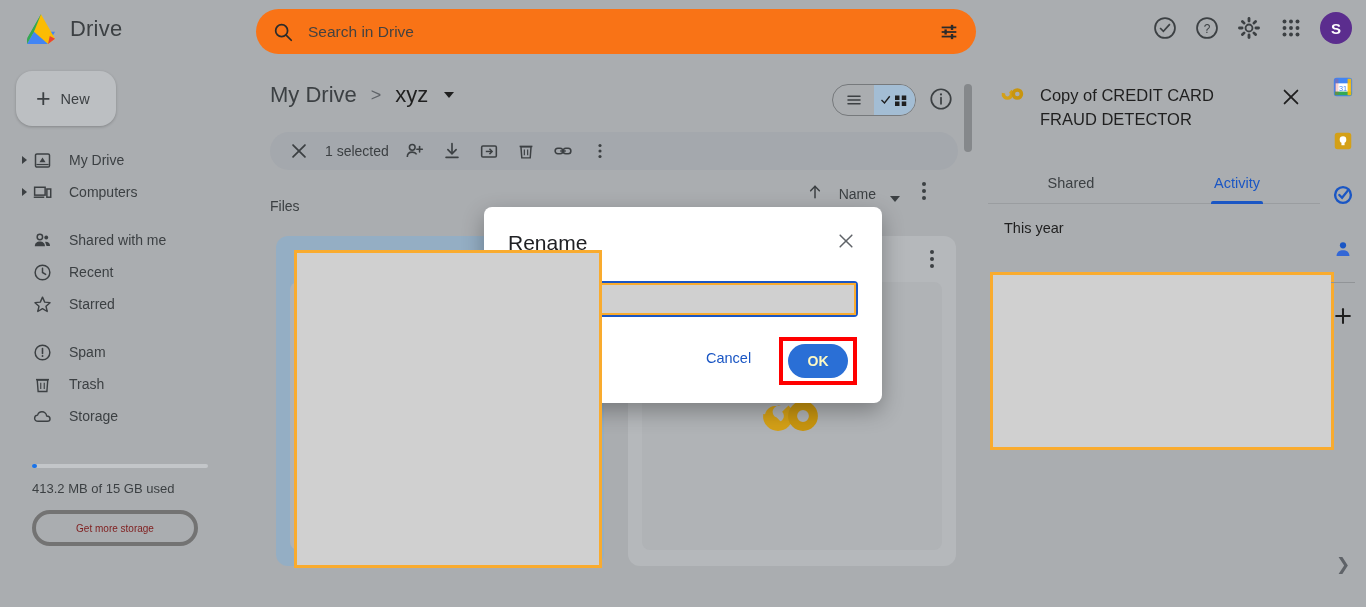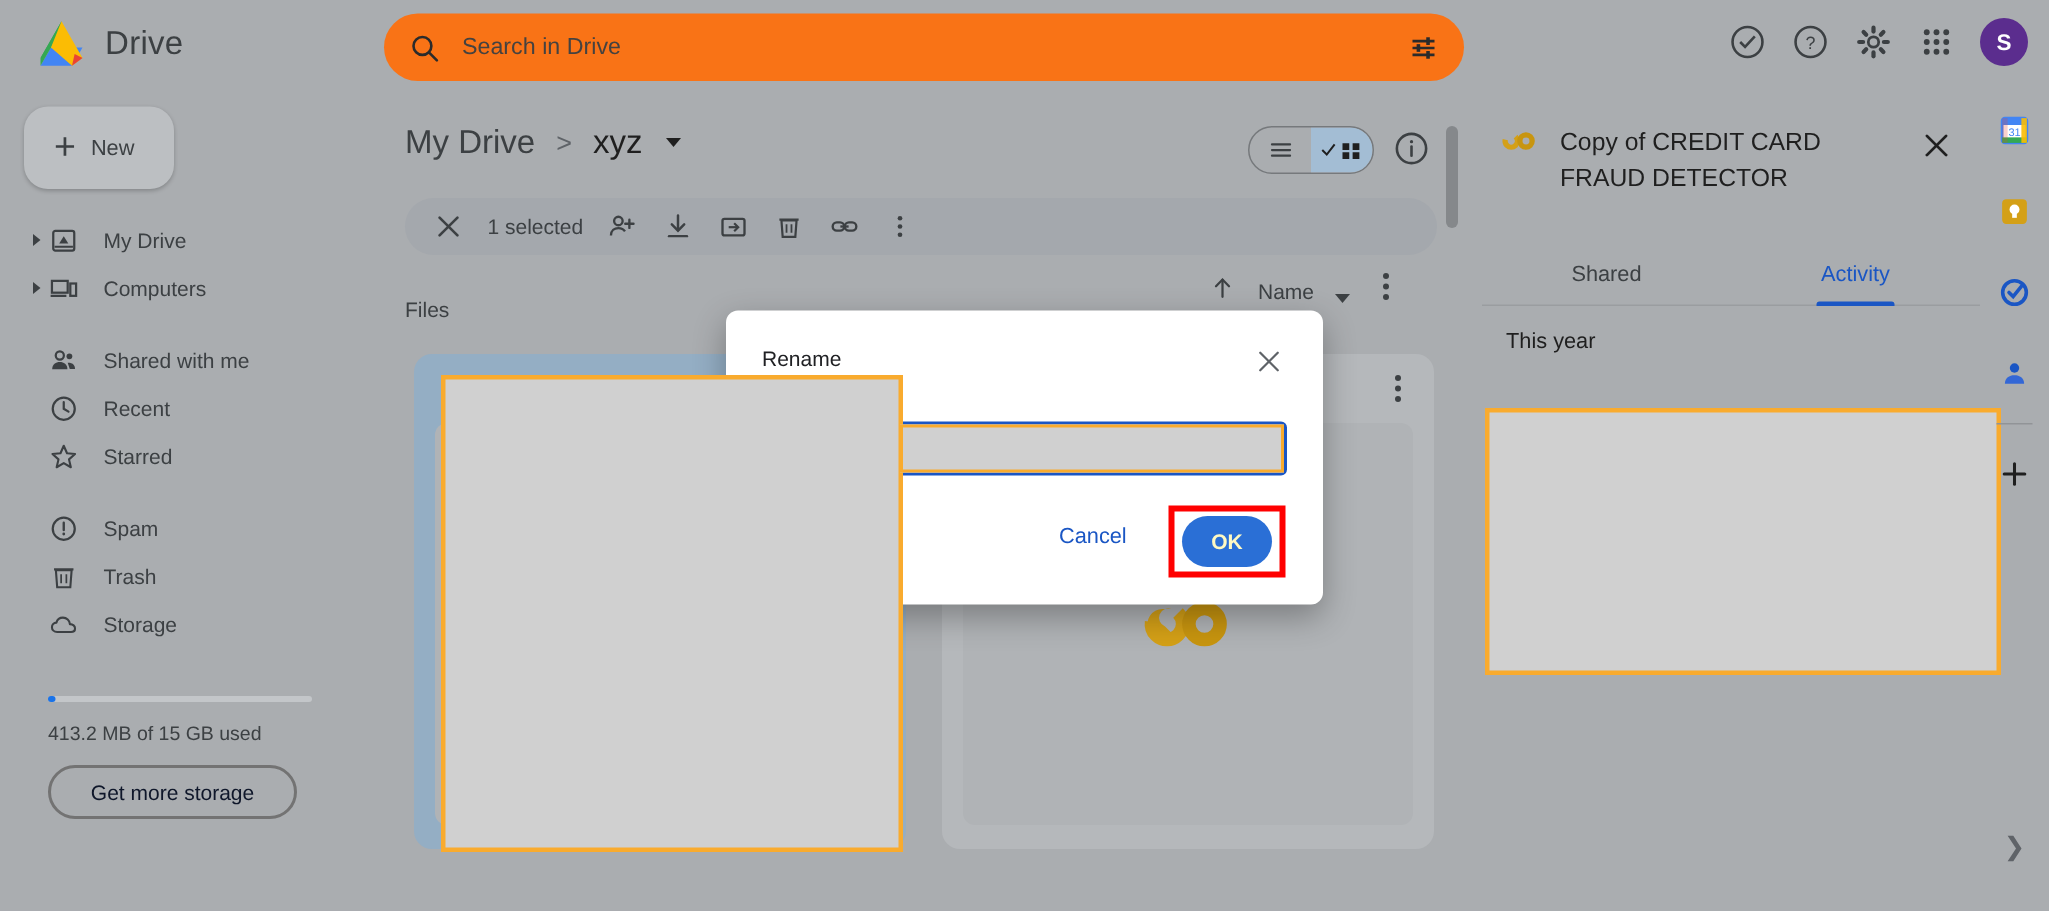--- a/index.html
+++ b/index.html
@@ -62,22 +62,22 @@
   }
   .nav-ico { width: 21px; height: 21px; flex: 0 0 21px; }
   .nav-lbl { font-size: 14px; color: #3c4043; }
   .nav-gap { height: 16px; }
 
   .storage-wrap { position: absolute; left: 32px; top: 402px; width: 186px; }
   .storage-bar { position: relative; width: 176px; height: 4px; background: #c3c6c9; border-radius: 2px; }
   .storage-fill { position: absolute; left: 0; top: 0; height: 4px; width: 5px; background: #1a73e8; border-radius: 2px; }
   .storage-text { margin-top: 13px; font-size: 13px; color: #3c4043; }
   .get-storage {
-    margin-top: 14px; width: 166px; height: 36px; border: 2px solid #737373;
-    border-radius: 18px; color: #0f172a; font-size: 14px;
+    margin-top: 14px; width: 166px; height: 36px; border: 4px solid #737373;
+    border-radius: 18px; color: #7f1d1d; font-size: 10px;
     display: flex; align-items: center; justify-content: center; cursor: pointer;
     background: transparent;
   }
 
   
   .main { position: absolute; left: 256px; top: 66px; width: 720px; height: 541px; }
   .crumbs { position: absolute; left: 14px; top: 16px; display: flex; align-items: center; gap: 14px; }
   .crumb-root { font-size: 22px; color: #3c4043; cursor: pointer; }
   .crumb-sep { font-size: 18px; color: #5f6368; }
   .crumb-cur { font-size: 22px; color: #1f1f1f; cursor: pointer; }
@@ -128,21 +128,21 @@
 
   
   .rail { position: absolute; right: 0; top: 46px; width: 46px; height: 545px; }
   .rail-ico { width: 22px; height: 22px; margin: 0 auto; display: block; cursor: pointer; }
   .rail-slot { height: 54px; display: flex; align-items: center; justify-content: center; }
   .rail-div { width: 24px; height: 1px; background: #919497; margin: 6px auto; }
   .rail-expand { position: absolute; bottom: 16px; left: 0; width: 46px; text-align: center; color: #5f6368; font-size: 17px; cursor: pointer; }
 
   
   .dlg-shadow { position: absolute; left: 484px; top: 207px; width: 398px; height: 196px; background: #fff; border-radius: 8px; box-shadow: 0 8px 22px rgba(0,0,0,.3); }
-  .dlg-title { position: absolute; left: 508px; top: 231px; font-size: 14px; color: #202124; }
+  .dlg-title { position: absolute; left: 508px; top: 231px; font-size: 21px; color: #202124; }
   .dlg-close { position: absolute; left: 836px; top: 231px; width: 20px; height: 20px; cursor: pointer; }
   .dlg-input {
     position: absolute; left: 598px; top: 281px; width: 260px; height: 36px;
     border: 2px solid #1a56c4; border-radius: 4px; background: #d0d0d0;
   }
   .dlg-cancel { position: absolute; left: 706px; top: 350px; font-size: 14.5px; color: #1a56c4; cursor: pointer; }
   .dlg-ok {
     position: absolute; left: 788px; top: 344px; width: 60px; height: 34px;
     background: #2a6fd6; color: #fef9c3; font-size: 14px; font-weight: bold;
     border: none; border-radius: 17px; cursor: pointer;

